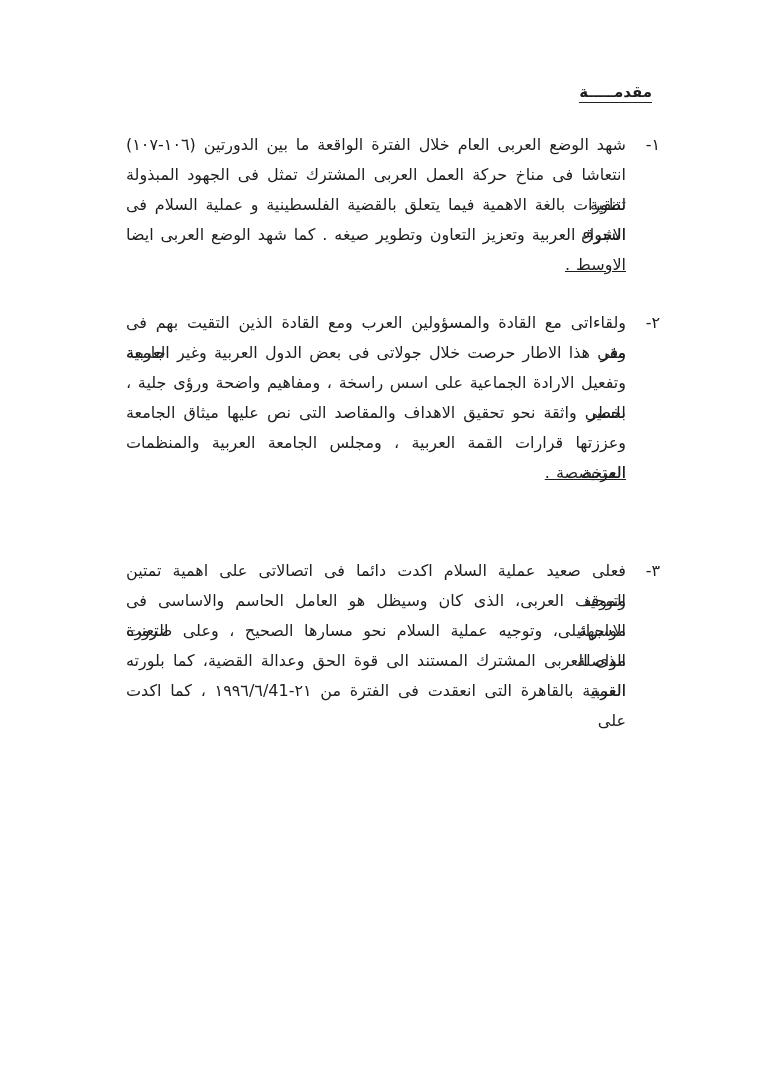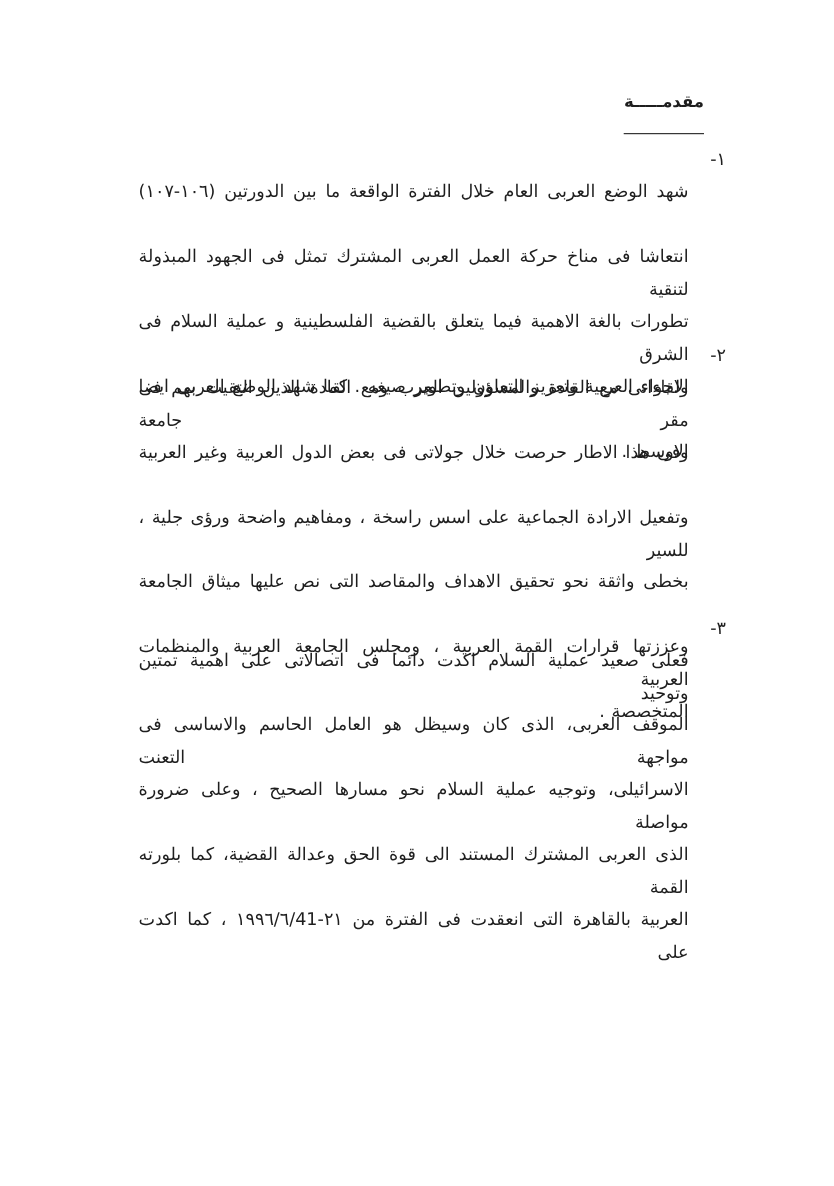--- a/index.html
+++ b/index.html
@@ -17,25 +17,25 @@
   }
   .page {
     position: absolute;
     inset: 0;
     direction: rtl;
     background: #ffffff;
   }
   .heading {
     position: absolute;
     top: 83px;
-    right: 118px;
+    right: 106px;
     font-size: 15px;
     font-weight: bold;
     letter-spacing: 0.5px;
-    padding-bottom: 20px;
+    padding-bottom: 1px;
     border-bottom: 1.5px solid #222222;
     line-height: 1.2;
   }
   .para {
     position: absolute;
     right: 98px;
     display: flex;
     direction: rtl;
     align-items: flex-start;
   }
@@ -50,25 +50,25 @@
   .para .lines {
     width: 500px;
   }
   .line {
     height: 30px;
     line-height: 30px;
     font-size: 16px;
     text-align: justify;
     text-align-last: justify;
     word-spacing: 1px;
-    margin-top: 29px;
   }
   .line.end {
     text-align: right;
     text-align-last: right;
+    text-decoration: underline;
   }
   #para-1 { top: 130px; }
   #para-2 { top: 308px; }
   #para-3 { top: 556px; }
 </style>
 </head>
 <body>
 
 <div class="page">
 

